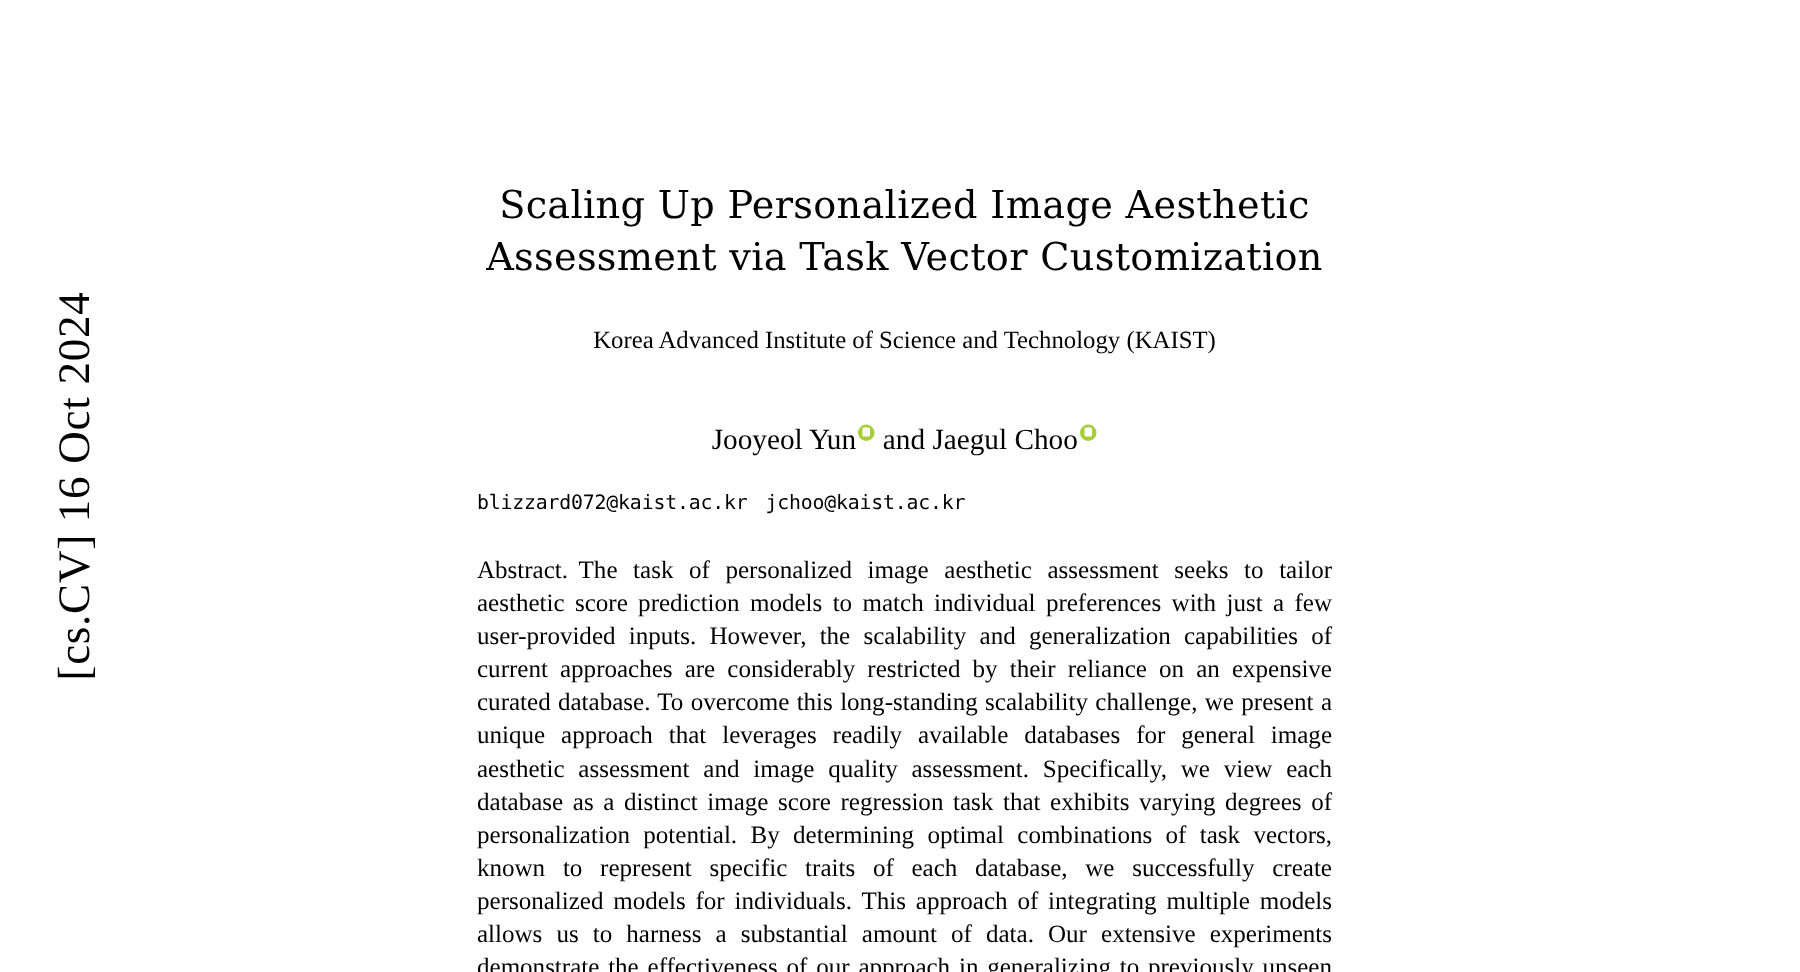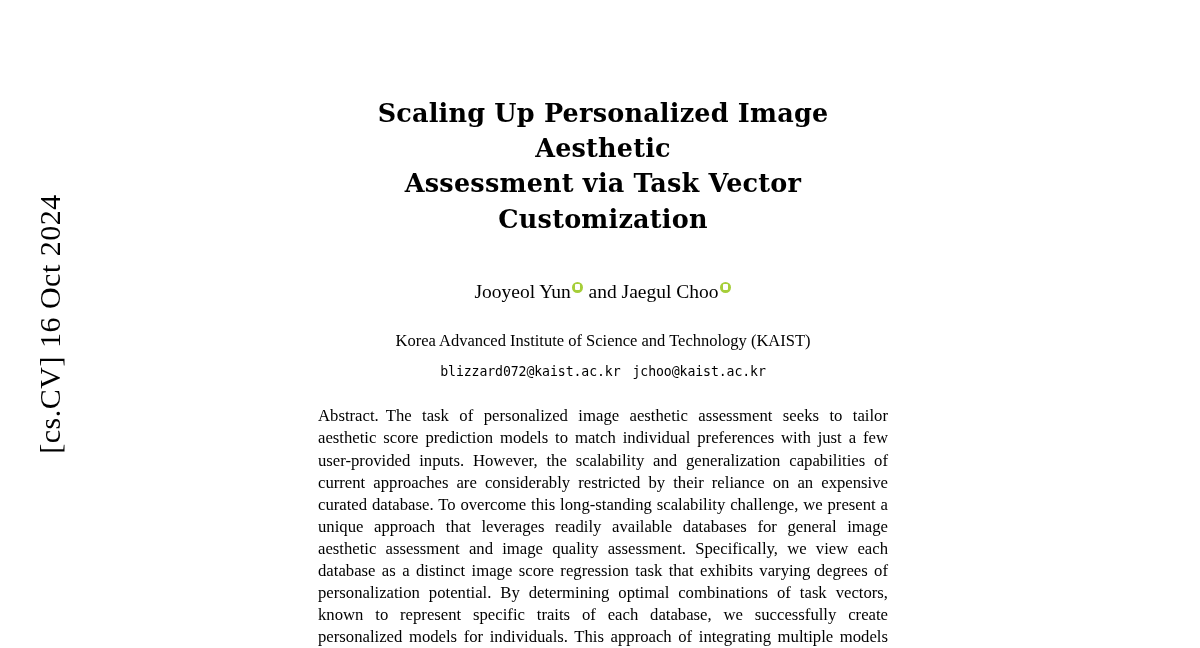--- a/index.html
+++ b/index.html
@@ -39,26 +39,26 @@
 
   
   #paper-column {
     position: absolute;
     left: 318px;
     top: 0;
     width: 570px;
   }
 
   #paper-title {
-    margin: 12px;
-    padding-top: 84px;
+    margin: 0;
+    padding-top: 120px;
     text-align: center;
     font-family: "DejaVu Serif", serif;
     font-size: 25.5px;
-    font-weight: bold;
+    font-weight: normal;
     line-height: 1.38;
     letter-spacing: 0.2px;
     white-space: pre-line;
   }
 
   #author-line {
     margin-top: 42px;
     text-align: center;
     font-size: 19.5px;
     line-height: 1.3;
@@ -96,22 +96,21 @@
     background: #a6ce39;
   }
 
   #affiliation {
     margin-top: 26px;
     text-align: center;
     font-size: 16.5px;
     line-height: 1.35;
   }
   #emails {
-    margin-top: 12px;
-    text-align: center;
+    margin-top: 22px;
     font-family: "DejaVu Sans Mono", monospace;
     font-size: 13.2px;
     letter-spacing: -0.1px;
   }
   #emails .email + .email {
     margin-left: 12px;
   }
 
   #abstract {
     margin-top: 26px;
@@ -137,25 +136,25 @@
 
 <div id="arxiv-stamp">
   <div class="stamp-text">[cs.CV]  16 Oct 2024</div>
 </div>
 
 <div id="paper-column">
 
   <h1 id="paper-title">Scaling Up Personalized Image Aesthetic
 Assessment via Task Vector Customization</h1>
 
+  <div id="affiliation">Korea Advanced Institute of Science and Technology (KAIST)</div>
+
   <div id="author-line">
     <span>Jooyeol Yun</span><span class="orcid-icon"></span><span> and </span><span>Jaegul Choo</span><span class="orcid-icon"></span>
   </div>
-
-  <div id="affiliation">Korea Advanced Institute of Science and Technology (KAIST)</div>
 
   <div id="emails">
     <span class="email">blizzard072@kaist.ac.kr</span><span class="email">jchoo@kaist.ac.kr</span>
   </div>
 
   <div id="abstract">
     <span id="abstract-heading">Abstract.</span><span class="spacer-after-heading"></span><span id="abstract-body">The task of personalized image aesthetic assessment seeks to tailor aesthetic score prediction models to match individual preferences with just a few user-provided inputs. However, the scalability and generalization capabilities of current approaches are considerably restricted by their reliance on an expensive curated database. To overcome this long-standing scalability challenge, we present a unique approach that leverages readily available databases for general image aesthetic assessment and image quality assessment. Specifically, we view each database as a distinct image score regression task that exhibits varying degrees of personalization potential. By determining optimal combinations of task vectors, known to represent specific traits of each database, we successfully create personalized models for individuals. This approach of integrating multiple models allows us to harness a substantial amount of data. Our extensive experiments demonstrate the effectiveness of our approach in generalizing to previously unseen domains—a challenge pre</span>
   </div>
 
 </div>

